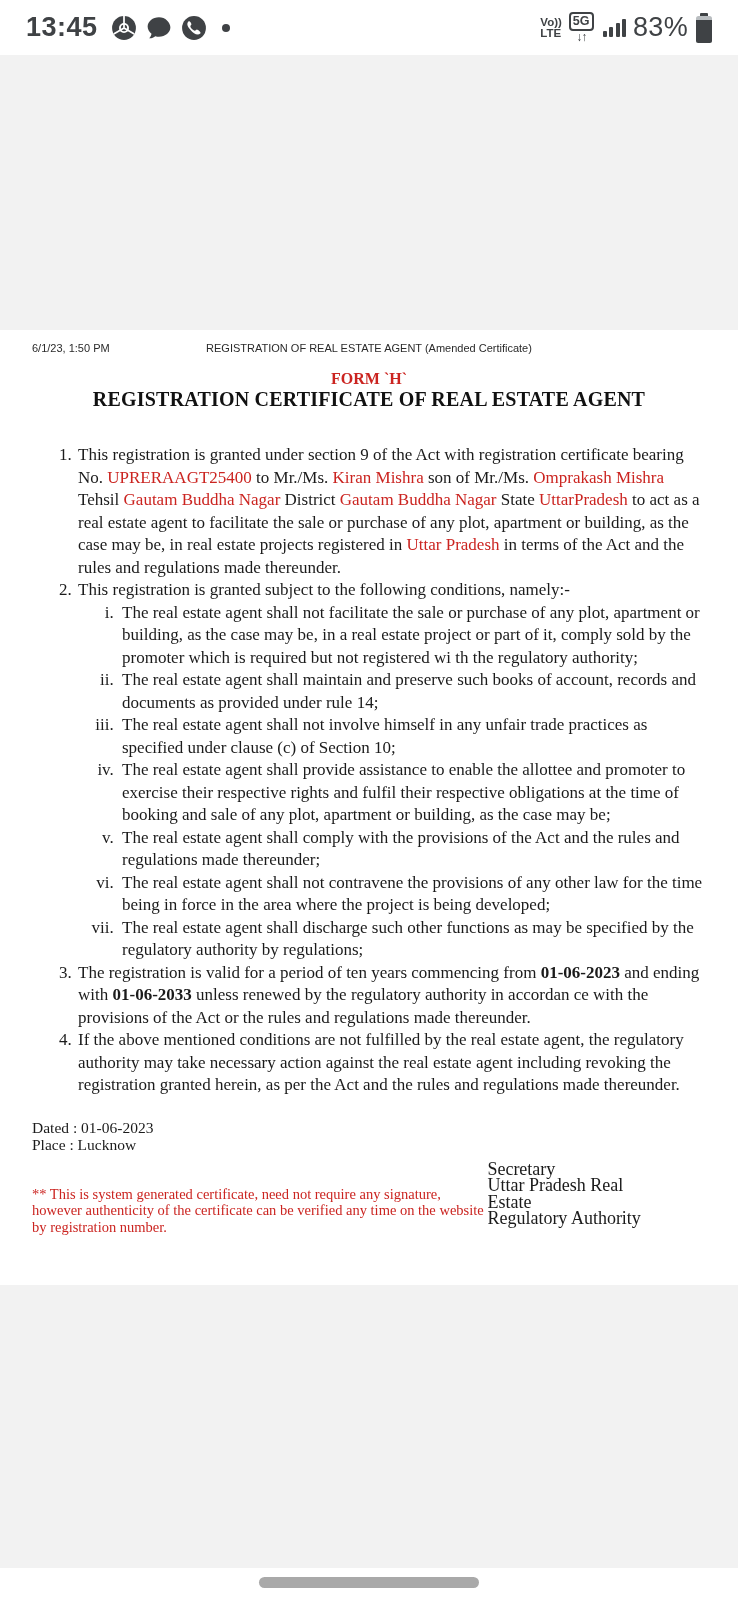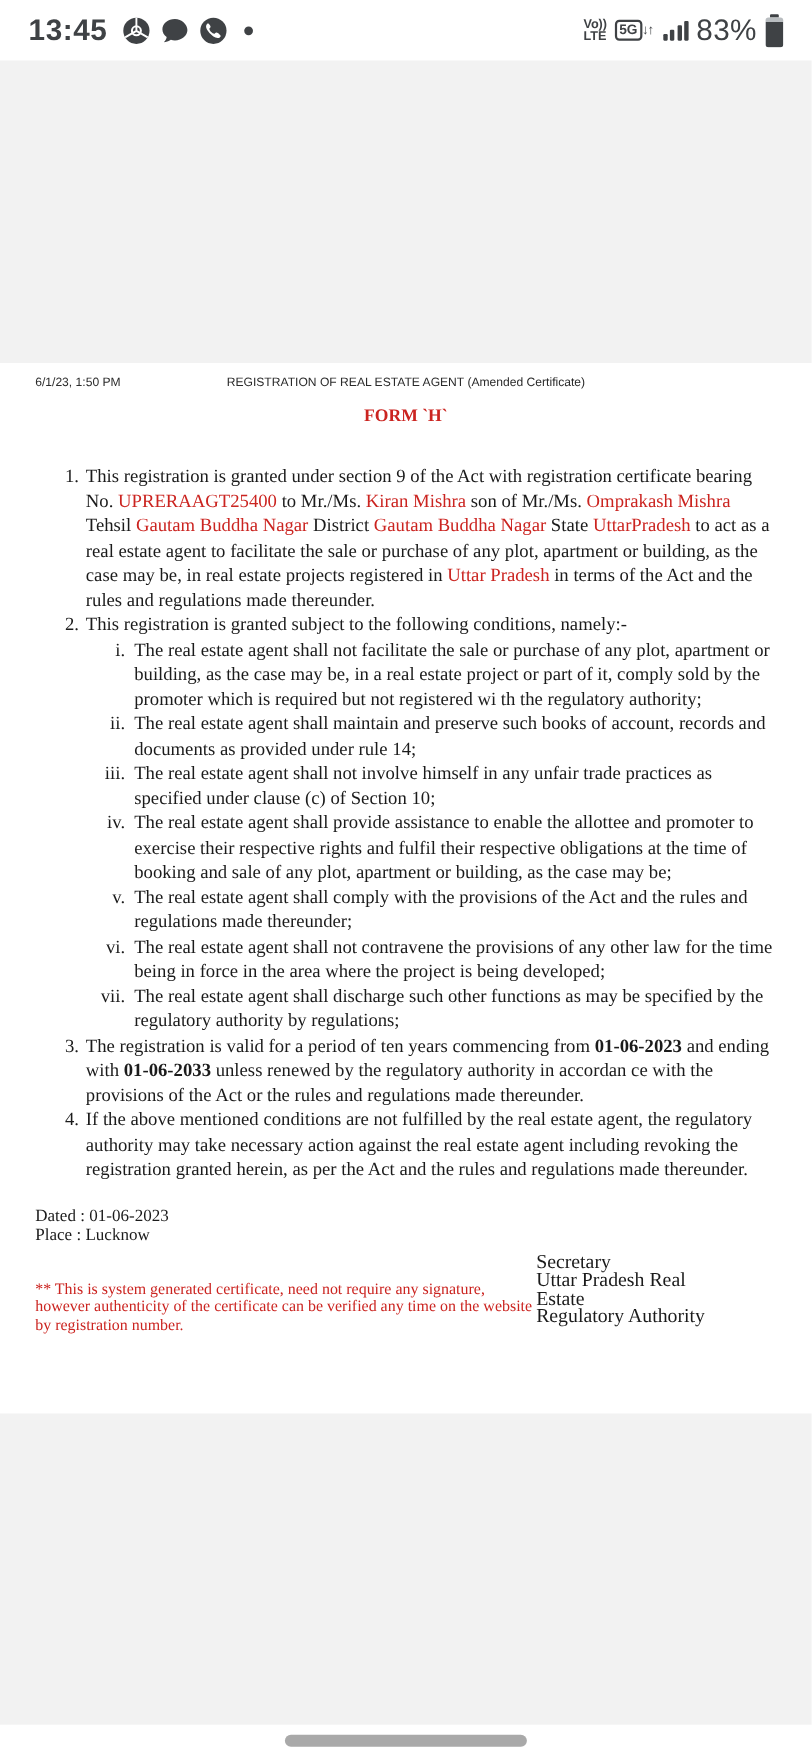--- a/index.html
+++ b/index.html
@@ -17,21 +17,21 @@
     padding:0 26px;box-sizing:border-box;
     font-family:"Liberation Sans", sans-serif;
     color:#3f4245;
   }
   .sb-left{display:flex;align-items:center;gap:9px;}
   .sb-time{font-size:27px;letter-spacing:.5px;margin-right:4px;font-weight:bold;}
   .sb-appicon{width:26px;height:26px;display:block;}
   .sb-dot{width:8px;height:8px;border-radius:50%;background:#3f4245;margin-left:6px;}
   .sb-right{display:flex;align-items:center;gap:7px;}
   .volte{display:flex;flex-direction:column;line-height:11px;font-size:11.5px;font-weight:600;text-align:left;}
-  .net5g{display:flex;align-items:center;line-height:12px;justify-content:space-between;}
+  .net5g{display:flex;flex-direction:column;align-items:center;line-height:12px;justify-content:space-between;}
   .net5g .box{border:2px solid #3f4245;border-radius:4px;font-size:12.5px;font-weight:700;padding:0 2px;line-height:15px;}
   .net5g .arrows{font-size:12px;letter-spacing:-1px;line-height:13px;}
   .sigbars{display:flex;align-items:flex-end;gap:2.5px;height:19px;margin-left:2px;}
   .sigbars span{width:4px;background:#3f4245;border-radius:1px;display:block;}
   .sigbars .b1{height:6px;} .sigbars .b2{height:10px;} .sigbars .b3{height:14px;} .sigbars .b4{height:18px;}
   .sb-batt-pct{font-size:27px;letter-spacing:.3px;}
   .battery{width:16px;height:30px;position:relative;margin-left:1px;}
   .battery .nub{position:absolute;top:0;left:4px;width:8px;height:3px;background:#3f4245;border-radius:1px 1px 0 0;}
   .battery .body{position:absolute;top:3px;left:0;width:16px;height:27px;border-radius:2.5px;background:#b9bdc0;overflow:hidden;}
   .battery .fill{position:absolute;bottom:0;left:0;width:100%;height:83%;background:#3f4245;}
@@ -133,20 +133,21 @@
 <div class="gray-top"></div>
 
 <div class="page">
   <div class="page-header-row">
     <span class="ph-left">6/1/23, 1:50 PM</span>
     <span class="ph-center">REGISTRATION OF REAL ESTATE AGENT (Amended Certificate)</span>
   </div>
 
   <div class="center-block">
     <div class="form-no">FORM `H`</div>
+    <div class="cert-title">REGISTRATION CERTIFICATE OF REAL ESTATE AGENT</div>
   </div>
 
   <ol class="main-list body-text">
     <li><span>This registration is granted under section 9 of the Act with registration certificate bearing No. </span><span class="red">UPRERAAGT25400</span><span> to Mr./Ms. </span><span class="red">Kiran Mishra</span><span> son of Mr./Ms. </span><span class="red">Omprakash Mishra</span><span> Tehsil </span><span class="red">Gautam Buddha Nagar</span><span> District </span><span class="red">Gautam Buddha Nagar</span><span> State </span><span class="red">UttarPradesh</span><span> to act as a real estate agent to facilitate the sale or purchase of any plot, apartment or building, as the case may be, in real estate projects registered in </span><span class="red">Uttar Pradesh</span><span> in terms of the Act and the rules and regulations made thereunder.</span></li>
     <li>
       <span>This registration is granted subject to the following conditions, namely:-</span>
       <ol class="sub-list">
         <li>The real estate agent shall not facilitate the sale or purchase of any plot, apartment or building, as the case may be, in a real estate project or part of it, comply sold by the promoter which is required but not registered wi th the regulatory authority;</li>
         <li>The real estate agent shall maintain and preserve such books of account, records and documents as provided under rule 14;</li>
         <li>The real estate agent shall not involve himself in any unfair trade practices as specified under clause (c) of Section 10;</li>

